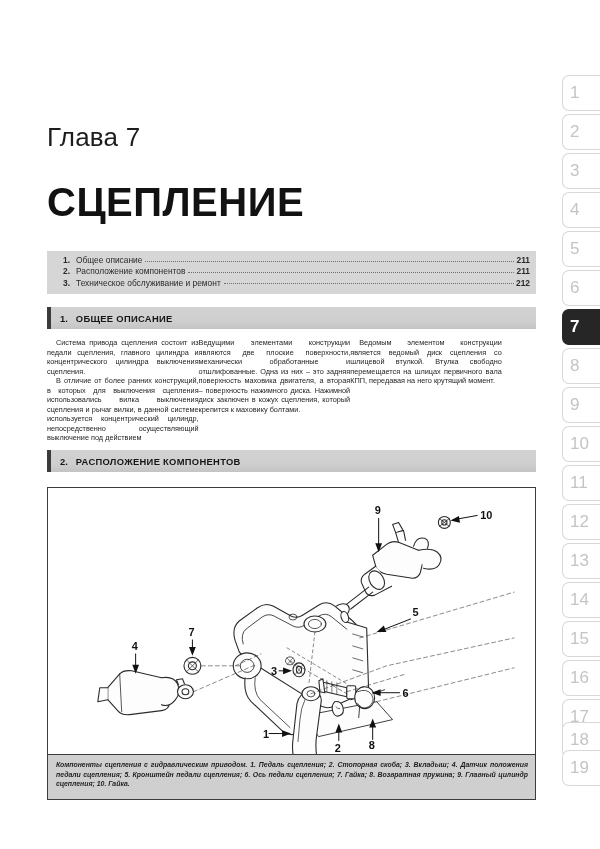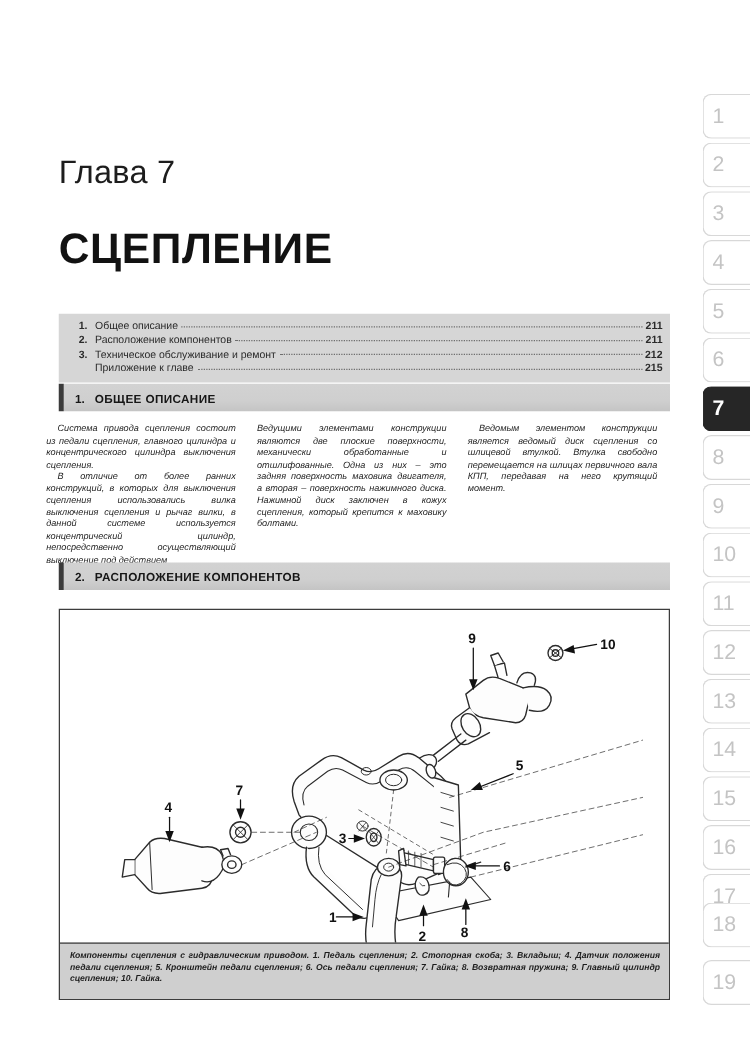--- a/index.html
+++ b/index.html
@@ -31,21 +31,21 @@
     font-size: 26px;
     font-weight: 400;
     letter-spacing: 0.2px;
     color: #1d1d1d;
   }
 
   .chapter-title {
     position: absolute;
     left: 47px;
     top: 180px;
-    font-size: 34px;
+    font-size: 40px;
     font-weight: 700;
     letter-spacing: 0.5px;
     color: #121212;
   }
 
   
   .toc {
     position: absolute;
     left: 47px;
     top: 251px;
@@ -110,26 +110,25 @@
     margin-left: 8px;
     letter-spacing: 0.3px;
     color: #161616;
   }
   #sec-general { top: 307px; }
   #sec-layout  { top: 450px; }
 
   
   .cols {
     position: absolute;
-    left: 37px;
+    left: 47px;
     top: 338px;
     width: 489px;
     display: flex;
-    gap: 17px;
-    font-style: italic;
+    gap: 0;
   }
   .col {
     width: 151.6px;
     font-size: 7.3px;
     line-height: 9.55px;
     text-align: justify;
     color: #1e1e1e;
   }
   .col p { margin: 0; }
   .col p + p { text-indent: 9px; }
@@ -226,26 +225,20 @@
       <span class="toc-num">2.</span>
       <span class="toc-text">Расположение компонентов</span>
       <span class="toc-dots"></span>
       <span class="toc-page">211</span>
     </div>
     <div class="toc-row">
       <span class="toc-num">3.</span>
       <span class="toc-text">Техническое обслуживание и ремонт</span>
       <span class="toc-dots"></span>
       <span class="toc-page">212</span>
-    </div>
-    <div class="toc-row">
-      <span class="toc-num blank"></span>
-      <span class="toc-text">Приложение к главе</span>
-      <span class="toc-dots"></span>
-      <span class="toc-page">215</span>
     </div>
   </div>
 
   <div class="sec-head" id="sec-general">
     <span class="sec-n">1.</span>
     <span class="sec-t">ОБЩЕЕ ОПИСАНИЕ</span>
   </div>
 
   <div class="cols">
     <div class="col">
@@ -450,14 +443,14 @@
   <div class="tab" style="top:387px">9</div>
   <div class="tab" style="top:426px">10</div>
   <div class="tab" style="top:465px">11</div>
   <div class="tab" style="top:504px">12</div>
   <div class="tab" style="top:543px">13</div>
   <div class="tab" style="top:582px">14</div>
   <div class="tab" style="top:621px">15</div>
   <div class="tab" style="top:660px">16</div>
   <div class="tab" style="top:699px">17</div>
   <div class="tab" style="top:722px">18</div>
-  <div class="tab" style="top:768px">19</div>
+  <div class="tab" style="top:750px">19</div>
 </div>
 
 </body></html>

